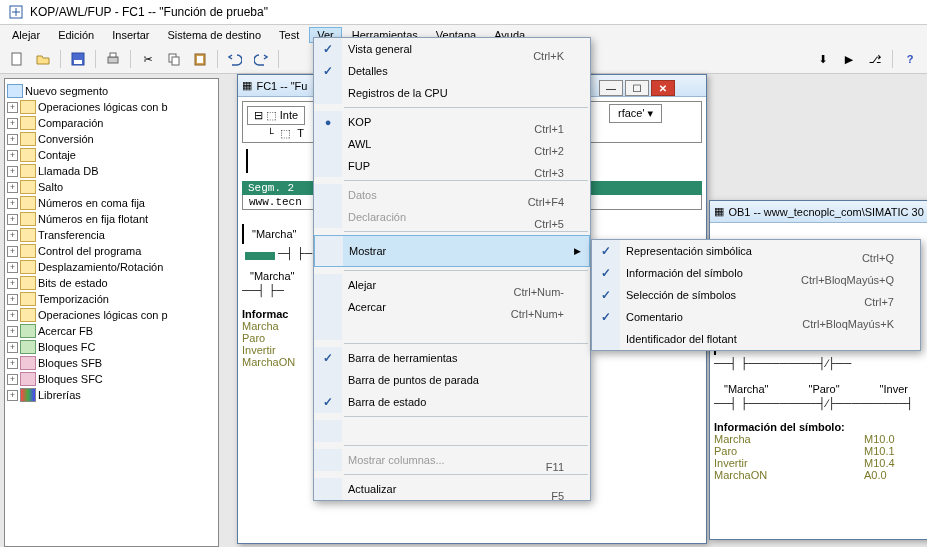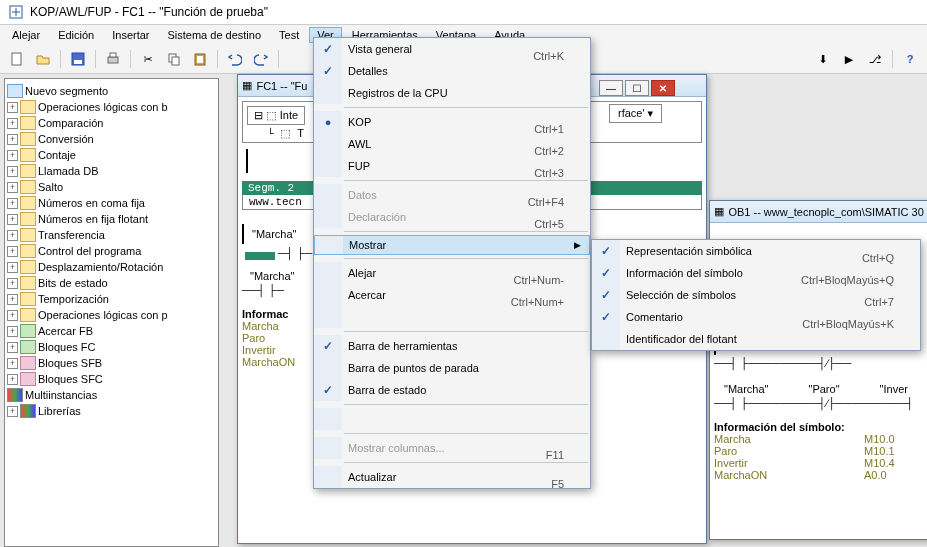--- a/index.html
+++ b/index.html
@@ -58,21 +58,21 @@
 .symbol-info .addr { color: #7a7a2a; }
 .symbol-info .cmt { color: #7a7a2a; }
 
 .dropdown { position: absolute; background: #f4f4f4; border: 1px solid #8aa0b8; box-shadow: 2px 3px 8px rgba(0,0,0,.35); z-index: 100; }
 .dd-row { display: flex; align-items: center; height: 22px; padding: 0 26px 0 0; position: relative; }
 .dd-row.sep { height: 1px; background: #c0c8d0; margin: 3px 2px 3px 30px; padding: 0; }
 .dd-gutter { width: 28px; height: 100%; background: #e8eef5; display: flex; align-items: center; justify-content: center; position: absolute; left: 0; top: 0; }
 .dd-label { margin-left: 34px; flex: 1; white-space: nowrap; }
 .dd-shortcut { color: #555; margin-left: 30px; margin-top: 13px; }
 .dd-row.disabled { color: #9a9a9a; }
-.dd-row.hover { background: #cde6f7; border: 1px solid #7ab5e0; height: 20px; }
+.dd-row.hover { background: #cde6f7; border: 1px solid #7ab5e0; height: 32px; }
 .dd-arrow { position: absolute; right: 8px; font-size: 9px; }
 .check { color: #2a5aa0; font-weight: bold; font-size: 12px; }
 
 .ob1 { left: 490px; top: 126px; width: 430px; height: 340px; }
 .fc1 { left: 18px; top: 0px; width: 470px; height: 470px; }
 </style>
 </head>
 <body>
 
 <div class="titlebar">
@@ -248,24 +248,20 @@
         </div>
         <div class="tree-row">
           <span class="tree-expander">+</span>
           <span class="tree-icon pink"></span>
           <span> Bloques SFB</span>
         </div>
         <div class="tree-row">
           <span class="tree-expander">+</span>
           <span class="tree-icon pink"></span>
           <span> Bloques SFC</span>
-        </div>
-        <div class="tree-row">   
-          <span class="tree-icon multi"></span>
-          <span> Multiinstancias</span>
         </div>
         <div class="tree-row">
           <span class="tree-expander">+</span>
           <span class="tree-icon multi"></span>
           <span> Librerías</span>
         </div>
       </div>
   </div>
 
   <div class="mdi-area">

